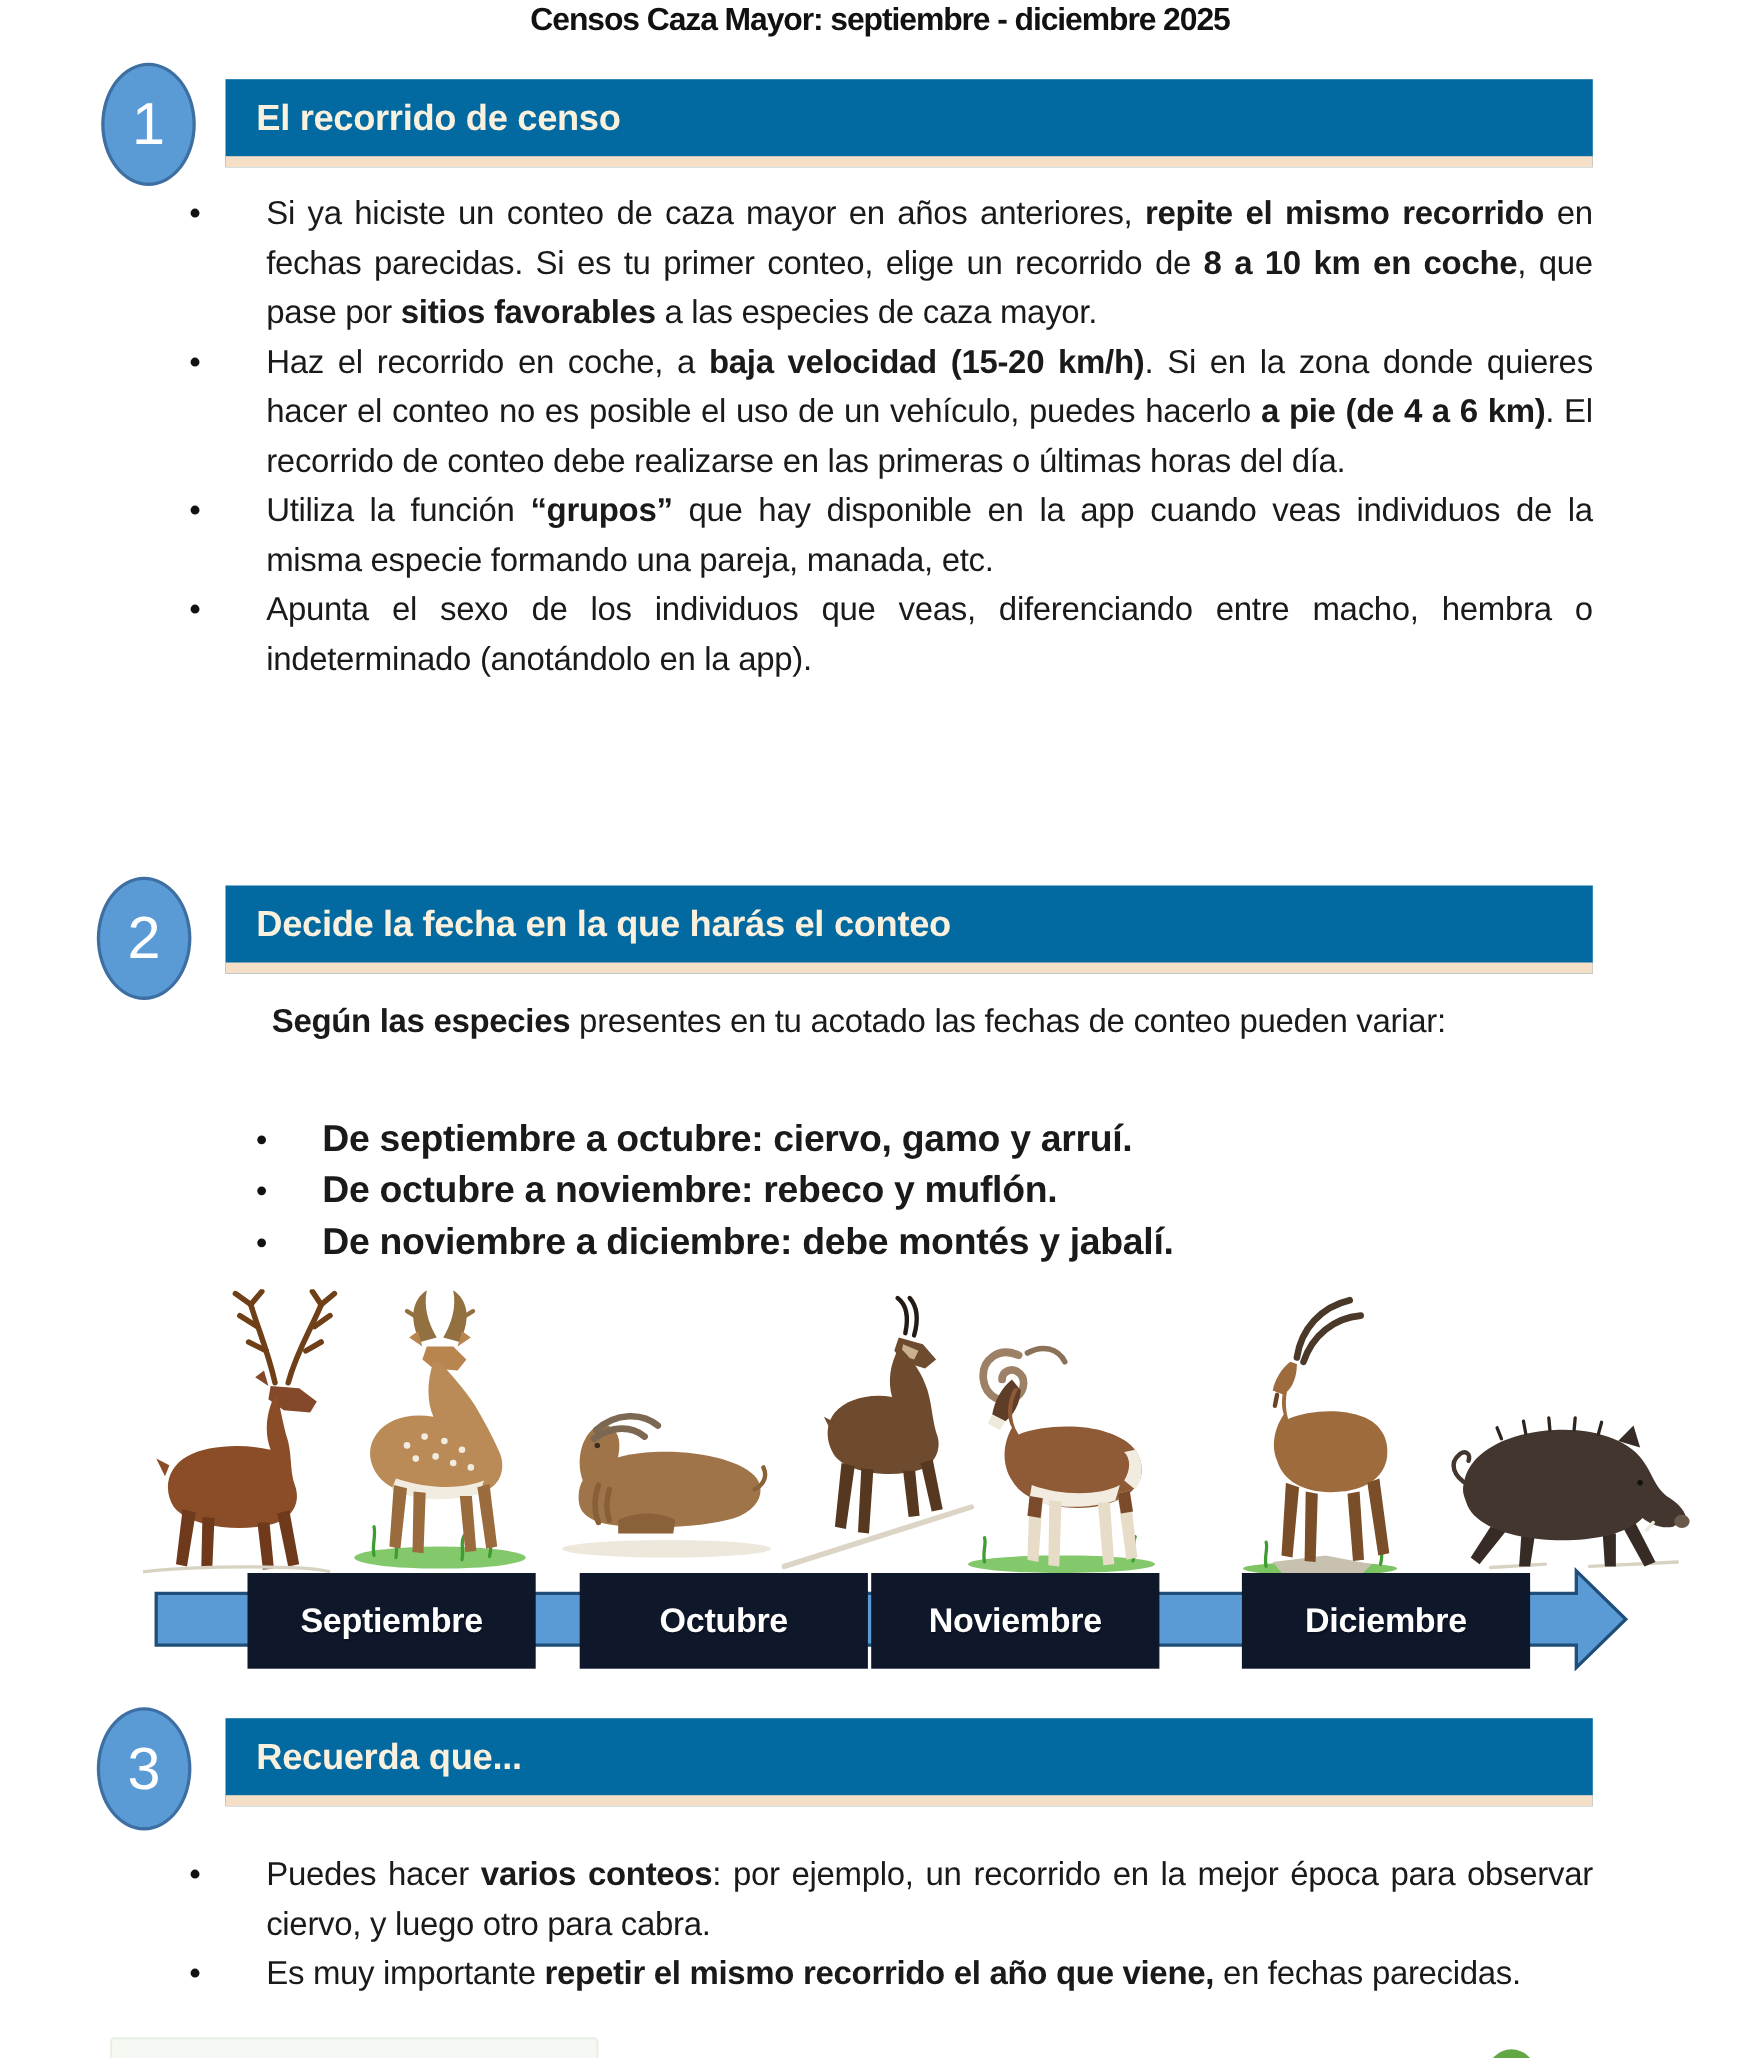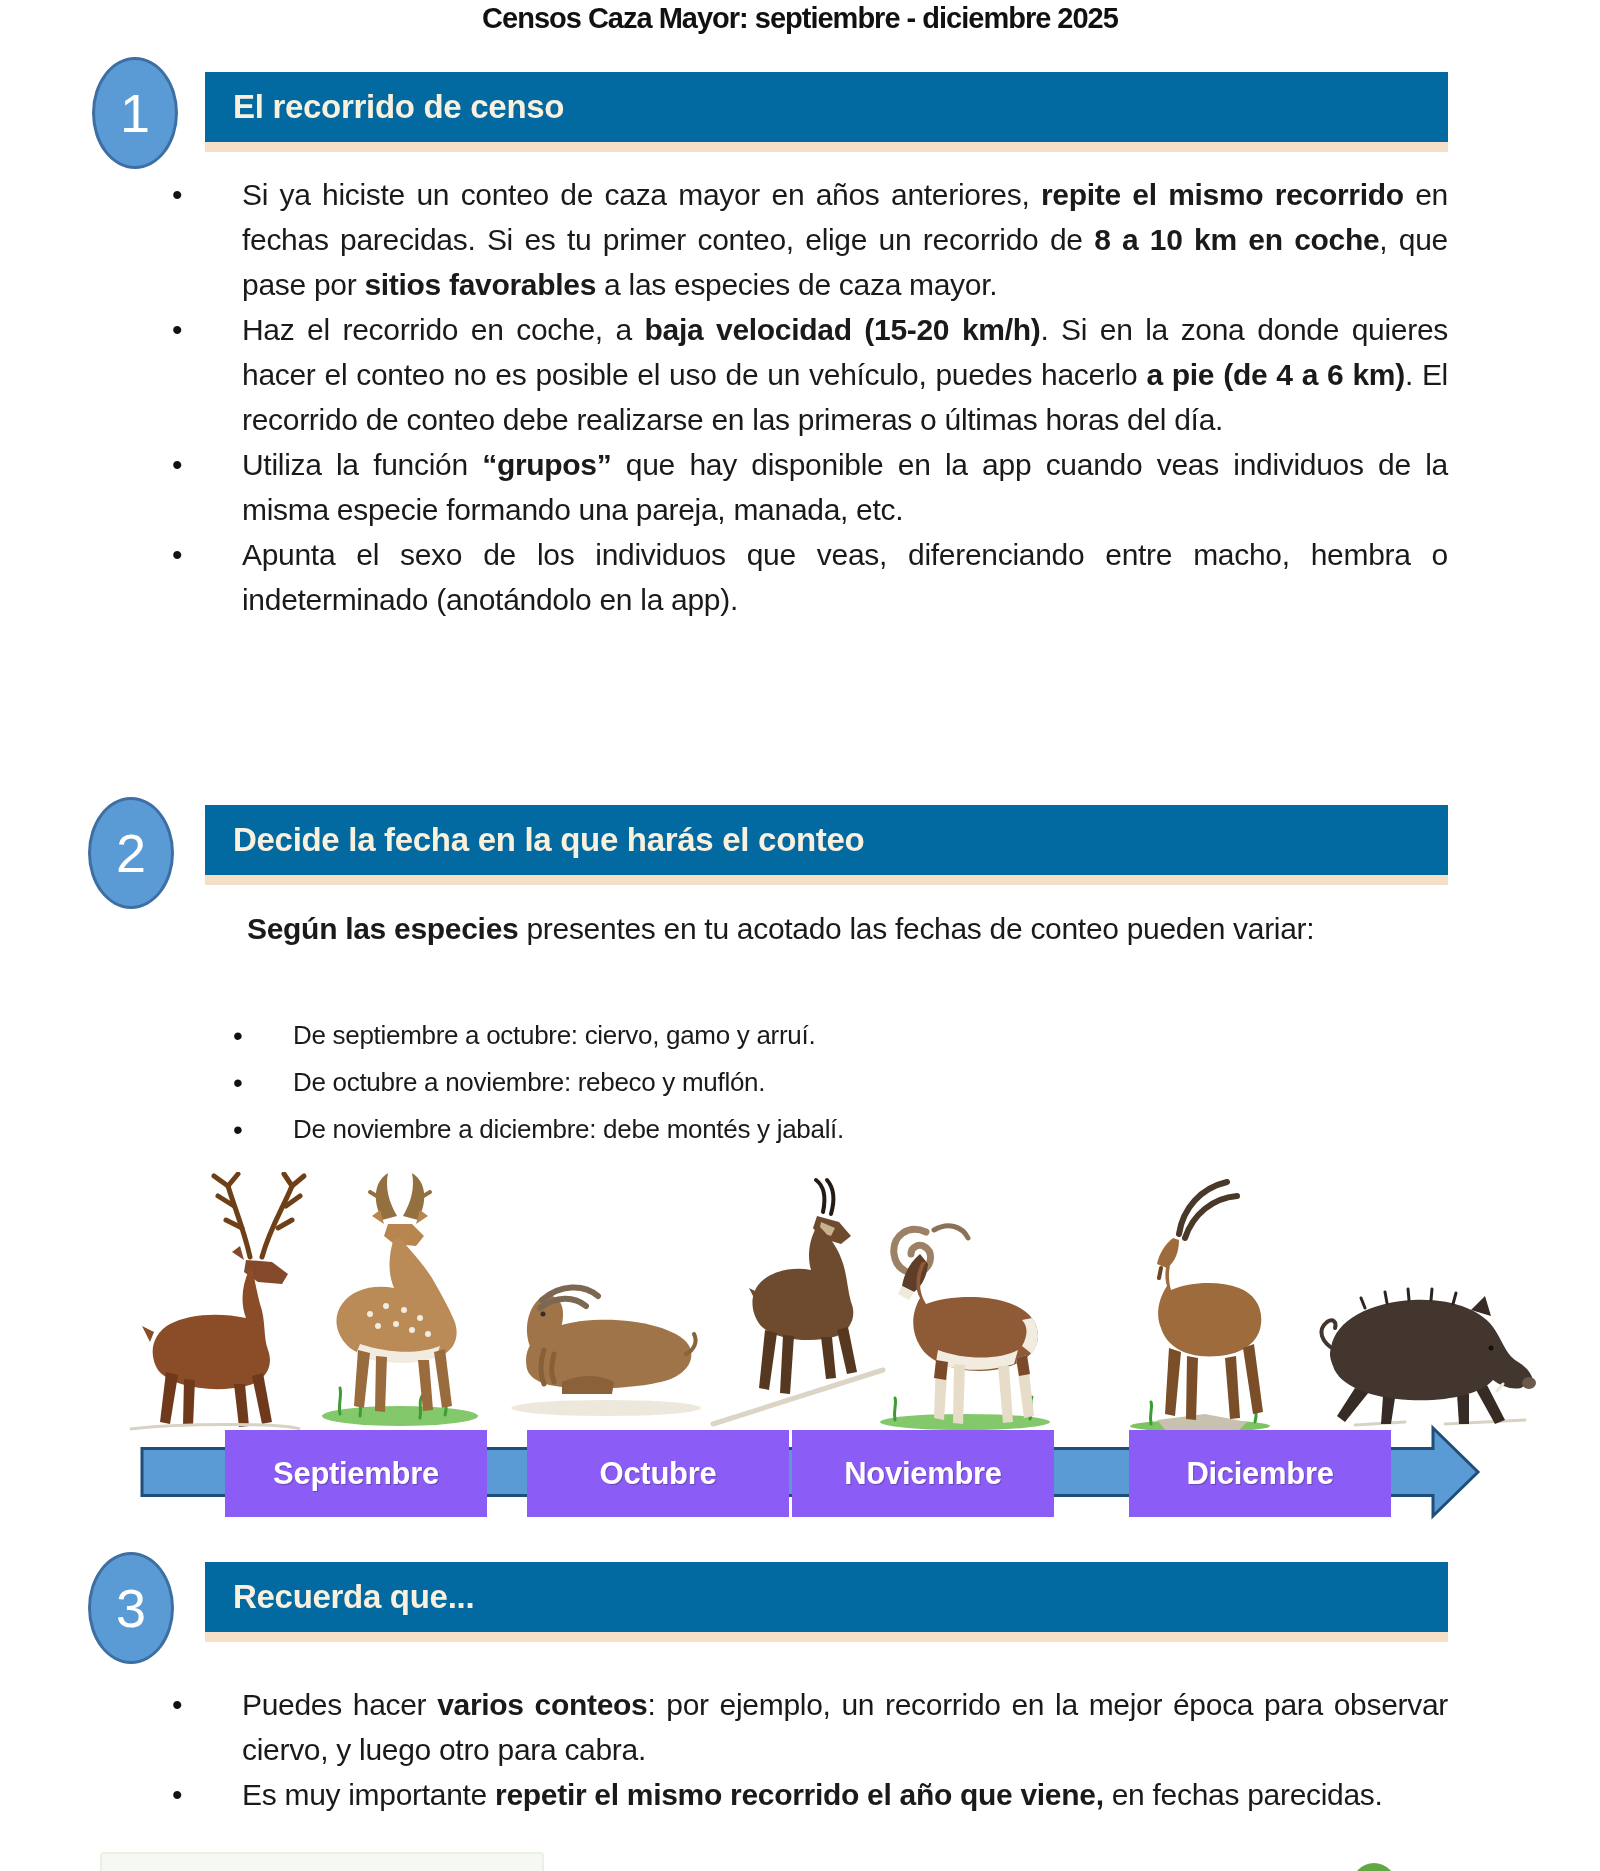--- a/index.html
+++ b/index.html
@@ -28,32 +28,32 @@
                 font-size:30px;line-height:45px;letter-spacing:-0.3px;}
   ul.bullets li::before{content:"•";position:absolute;left:12px;top:0;
                 font-size:30px;line-height:45px;color:#111;}
   .b{font-weight:bold;}
 
   
   .intro{position:absolute;left:207px;width:1241px;margin:0;text-align:justify;
          font-size:30px;line-height:47px;letter-spacing:-0.3px;}
 
   ul.subbullets{position:absolute;left:225px;width:1200px;margin:0;padding:0;list-style:none;}
-  ul.subbullets li{position:relative;padding-left:68px;font-size:26px;line-height:47px;
-                letter-spacing:-0.3px;}
+  ul.subbullets li{position:relative;padding-left:68px;font-size:34px;line-height:47px;
+                letter-spacing:-0.3px;font-weight:bold;}
   ul.subbullets li::before{content:"•";position:absolute;left:8px;top:0;
                 font-size:28px;line-height:47px;color:#111;}
 
   
   .animals-row{position:absolute;left:0;top:1160px;width:1600px;height:290px;}
   .animal{position:absolute;}
 
   
   .timeline-arrow{position:absolute;left:140px;top:1423px;}
-  .month-box{position:absolute;top:1430px;width:262px;height:87px;background:#8b5cf6;
+  .month-box{position:absolute;top:1430px;width:262px;height:87px;background:#0f172a;
              color:#fff;font-size:31px;font-weight:bold;text-align:center;line-height:87px;
              text-shadow:1px 1px 1px rgba(0,0,0,0.25);letter-spacing:-0.3px;}
 
   
   .bottom-faint-box{position:absolute;left:100px;top:1852px;width:440px;height:19px;
              background:#F6F9F3;border:2px solid #E9F1E4;border-radius:4px;}
   .bottom-green-circle{position:absolute;left:1352px;top:1863px;width:44px;height:44px;
              border-radius:50%;background:#61A744;}
 </style>
 </head>

